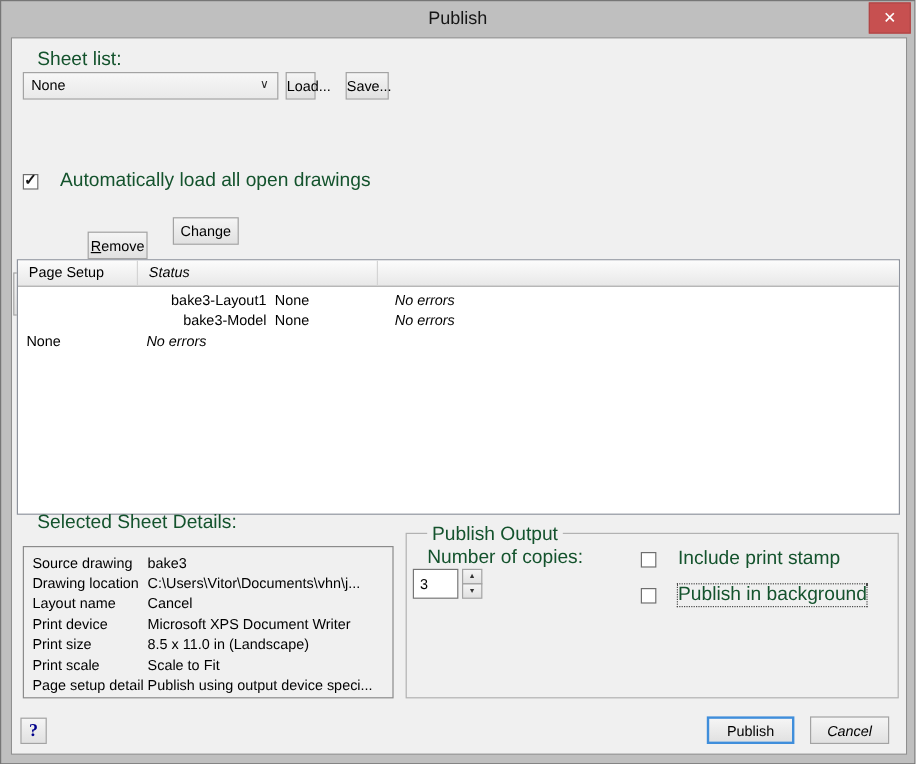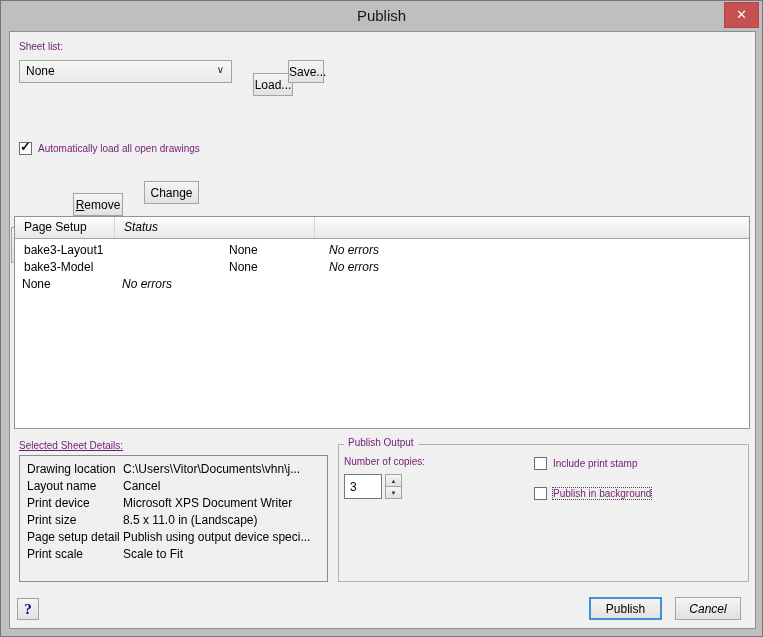--- a/index.html
+++ b/index.html
@@ -15,21 +15,21 @@
   .close-btn {
     position: absolute; left: 723px; top: 1px; width: 35px; height: 26px;
     background: #c75050; border: 1px solid #b04646; color: #fff;
     font-size: 13px; line-height: 24px; text-align: center; cursor: default;
   }
   .content {
     position: absolute; left: 8px; top: 30px; width: 747px; height: 598px;
     background: #f0f0f0; border: 1px solid #8f8f8f;
   }
   .abs { position: absolute; }
-  .lbl { font-size: 10px; color: #701a75; white-space: nowrap; }
+  .lbl { font-size: 16px; color: #14532d; white-space: nowrap; margin-left: 12px; }
 
   .btn {
     position: absolute; background: linear-gradient(#f5f5f5, #e1e1e1);
     border: 1px solid #a3a3a3; font-family: inherit; font-size: 12px;
     color: #000; text-align: center; padding: 0; cursor: default; white-space: nowrap;
   }
   .u { text-decoration: underline; }
 
   .combo {
     position: absolute; left: 18px; top: 59px; width: 213px; height: 23px;
@@ -49,21 +49,21 @@
   .table {
     position: absolute; left: 13px; top: 215px; width: 736px; height: 213px;
     background: #fff; border: 1px solid #8e939d; overflow: hidden;
   }
   .thead { display: flex; height: 22px; background: linear-gradient(#fcfcfc, #e8e8e8); border-bottom: 1px solid #a6a6a6; }
   .th { line-height: 21px; border-right: 1px solid #d4d4d4; padding-left: 9px; white-space: nowrap; }
   .c1 { width: 207px; } .c2 { width: 100px; } .c3 { width: 200px; font-style: italic; }
   .c4 { flex: 1; border-right: none; }
   .tr { display: flex; height: 17px; line-height: 17px; }
   .td { white-space: nowrap; overflow: hidden; }
-  .td.c1 { padding-left: 9px; } .td.c2 { padding-left: 7px; } .td.c3 { padding-left: 7px; }
+  .td.c1 { padding-left: 9px; text-align: right; } .td.c2 { padding-left: 7px; } .td.c3 { padding-left: 7px; }
   .tbody { padding-top: 3px; }
 
   .details-box {
     position: absolute; left: 18px; top: 454px; width: 309px; height: 127px;
     border: 1px solid #8b8b8b; padding-top: 5px; overflow: hidden;
   }
   .drow { display: flex; height: 17px; line-height: 17px; }
   .dlabel { width: 103px; padding-left: 7px; flex: 0 0 103px; white-space: nowrap; }
   .dvalue { flex: 1; white-space: nowrap; overflow: hidden; }
 
@@ -103,21 +103,21 @@
 
   <div class="content"></div>
 
   <div class="abs lbl" style="left:18px; top:40px;">Sheet list:</div>
 
   <div class="combo">
     <span class="combo-val">None</span>
     <span class="combo-chev">∨</span>
   </div>
 
-  <button class="btn" style="left:252px; top:59px; width:40px; height:23px;margin-top:13px;">Load...</button>
+  <button class="btn" style="left:237px; top:59px; width:25px; height:23px;">Load...</button>
   <button class="btn" style="left:287px; top:59px; width:36px; height:23px;">Save...</button>
 
   <div class="cb-row" style="left:18px; top:141px;">
     <span class="cb-box">
       <span class="cb-check">✓</span>
     </span>
     <span class="lbl">Automatically load all open drawings</span>
   </div>
 
   <button class="btn" style="left:10px; top:180px; width:46px; height:36px;margin-top:46px;">
@@ -145,46 +145,50 @@
         <div class="td c2">None</div>
         <div class="td c3">No errors</div>
       </div>
       <div class="tr">
         <div class="td c2">None</div>
         <div class="td c3">No errors</div>
       </div>
     </div>
   </div>
 
-  <div class="abs lbl" style="left:18px; top:439px;text-decoration:underline;">Selected Sheet Details:</div>
+  <div class="abs lbl" style="left:18px; top:426px;">Selected Sheet Details:</div>
 
   <div class="details-box">
+    <div class="drow">
+      <div class="dlabel">Source drawing</div>
+      <div class="dvalue">bake3</div>
+    </div>
     <div class="drow">
       <div class="dlabel">Drawing location</div>
       <div class="dvalue">C:\Users\Vitor\Documents\vhn\j...</div>
     </div>
     <div class="drow">
       <div class="dlabel">Layout name</div>
       <div class="dvalue">Cancel</div>
     </div>
     <div class="drow">
       <div class="dlabel">Print device</div>
       <div class="dvalue">Microsoft XPS Document Writer</div>
     </div>
     <div class="drow">
       <div class="dlabel">Print size</div>
       <div class="dvalue">8.5 x 11.0 in (Landscape)</div>
     </div>
     <div class="drow">
+      <div class="dlabel">Print scale</div>
+      <div class="dvalue">Scale to Fit</div>
+    </div>
+    <div class="drow">
       <div class="dlabel">Page setup detail</div>
       <div class="dvalue">Publish using output device speci...</div>
-    </div>
-    <div class="drow">
-      <div class="dlabel">Print scale</div>
-      <div class="dvalue">Scale to Fit</div>
     </div>
   </div>
 
   <div class="group">
     <span class="legend lbl">Publish Output</span>
   </div>
 
   <div class="abs lbl" style="left:343px; top:455px;">Number of copies:</div>
 
   <input class="spin-input" value="3" style="">

